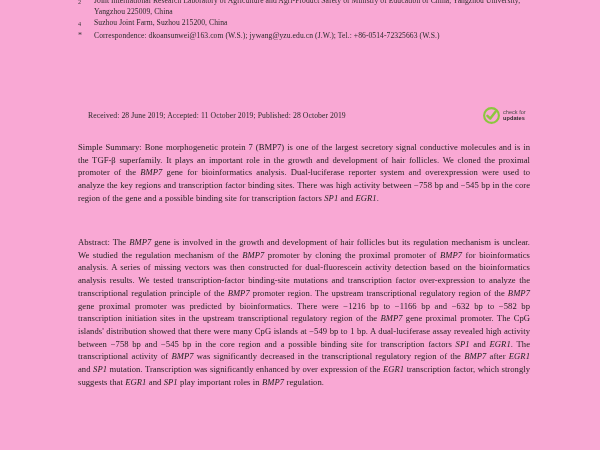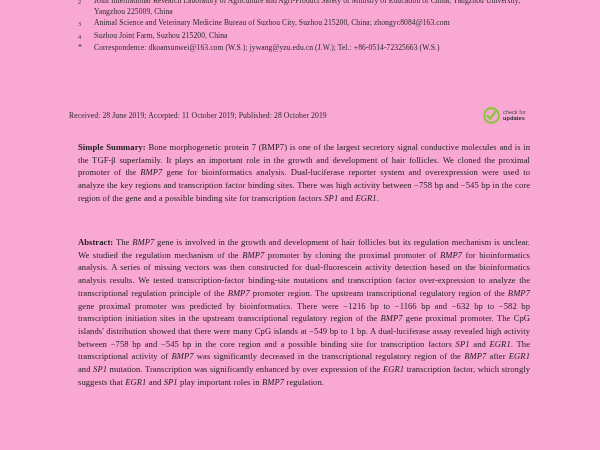--- a/index.html
+++ b/index.html
@@ -55,21 +55,21 @@
     font-size: 7.6px;
     line-height: 10.6px;
     letter-spacing: 0.01em;
     color: #2b2b2b;
     text-align: left;
   }
 
   
   .dates {
     position: absolute;
-    left: 69px;
+    left: 88px;
     top: 110px;
     font-size: 7.7px;
     line-height: 11px;
     letter-spacing: 0.01em;
     color: #2b2b2b;
   }
 
   
   .badge {
     position: absolute;
@@ -111,36 +111,32 @@
     width: 452px;
     font-size: 8.6px;
     line-height: 12.7px;
     text-align: justify;
     color: #1f1f1f;
     letter-spacing: 0.005em;
     word-spacing: 0.02em;
   }
   .para.summary { top: 141px; }
   .para.abstract { top: 236px; }
-  .lead { font-weight: bold; }
+  .lead { font-weight: normal; }
   .para i { }
 </style>
 </head>
 <body>
 
 <div class="page">
 
   <div class="affiliations">
     <div class="aff-row">
       <span class="aff-marker">2</span>
       <span class="aff-text">Joint International Research Laboratory of Agriculture and Agri-Product Safety of Ministry of Education of China, Yangzhou University, Yangzhou 225009, China</span>
-    </div>
-    <div class="aff-row">
-      <span class="aff-marker">3</span>
-      <span class="aff-text">Animal Science and Veterinary Medicine Bureau of Suzhou City, Suzhou 215200, China; zhongyc8084@163.com</span>
     </div>
     <div class="aff-row">
       <span class="aff-marker">4</span>
       <span class="aff-text">Suzhou Joint Farm, Suzhou 215200, China</span>
     </div>
     <div class="aff-row">
       <span class="aff-marker star">*</span>
       <span class="aff-text">Correspondence: dkoansunwei@163.com (W.S.); jywang@yzu.edu.cn (J.W.); Tel.: +86-0514-72325663 (W.S.)</span>
     </div>
   </div>

